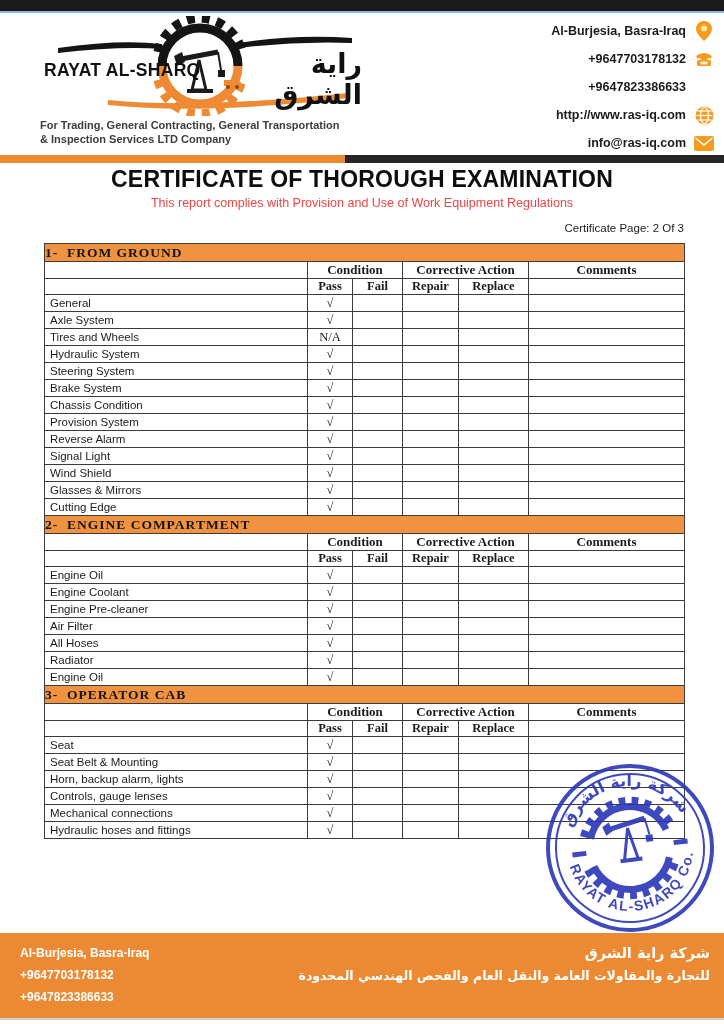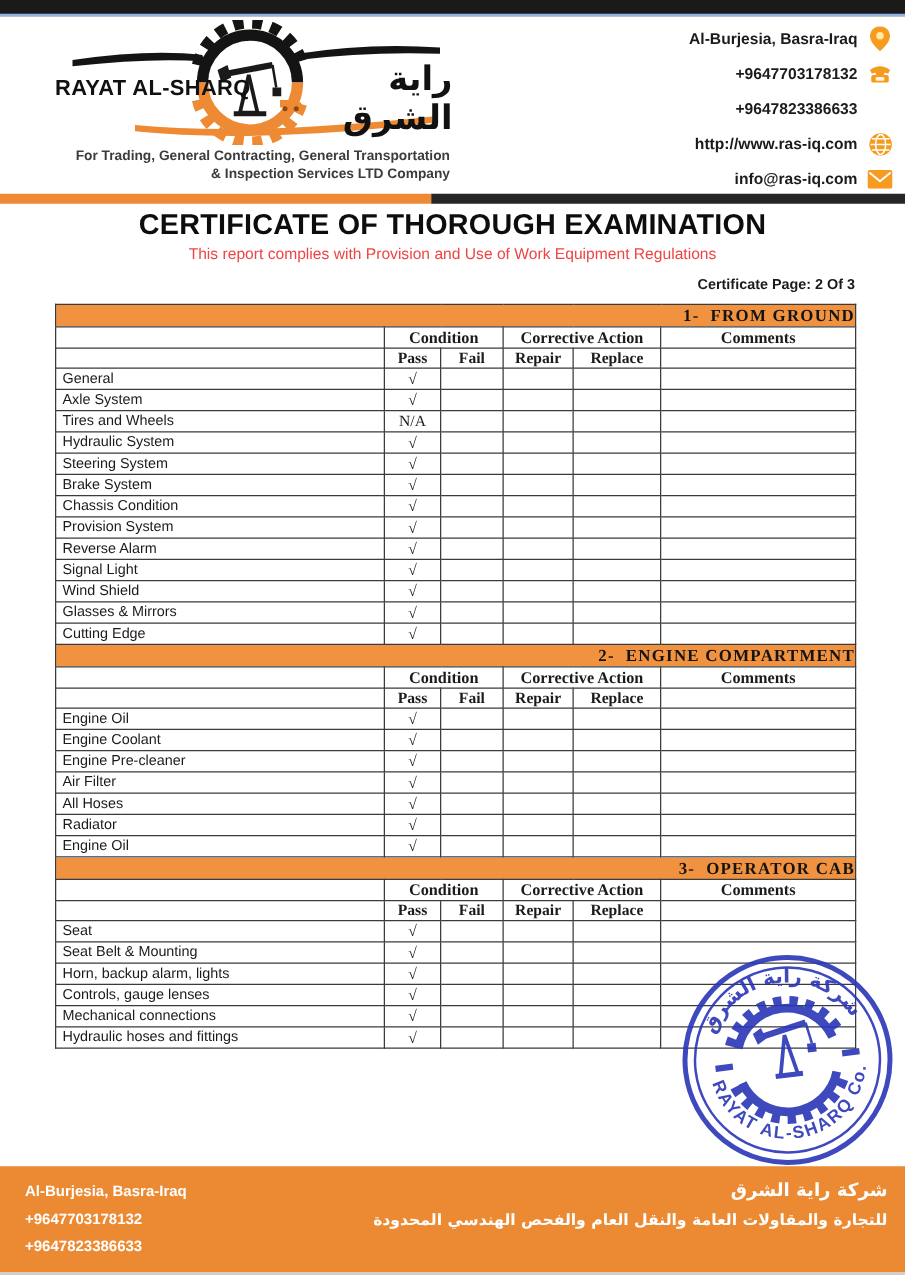--- a/index.html
+++ b/index.html
@@ -14,21 +14,21 @@
     background:#1a1a1a; border-bottom:2px solid #8fb4e3; }
 
   
   .logo-wrap { position:absolute; left:40px; top:16px; width:320px; height:138px; }
   .logo-svg { position:absolute; left:0; top:0; }
   .logo-name-en { position:absolute; left:4px; top:44px; font-size:17.5px; font-weight:bold;
     letter-spacing:.3px; color:#111; }
   .logo-name-ar { position:absolute; left:196px; top:32px; width:126px; text-align:right;
     font-size:27px; font-weight:bold; color:#111; direction:rtl;
     font-family:"DejaVu Sans",sans-serif; }
-  .tagline { position:absolute; left:0; top:102px; width:320px; text-align:right;
+  .tagline { position:absolute; left:0; top:102px; width:320px; text-align:left;
     font-size:11px; font-weight:bold; color:#3c3c3c; line-height:14px; }
 
   
   .contacts { position:absolute; right:10px; top:17px; width:300px; }
   .contact-row { position:relative; height:28px; display:flex; align-items:center;
     justify-content:flex-end; }
   .contact-text { font-size:12.5px; font-weight:600; color:#1b1b1b; margin-right:8px; }
   .contact-icon { width:20px; height:20px; display:flex; align-items:center; justify-content:center; }
 
   
@@ -37,30 +37,30 @@
   .divider .dark { position:absolute; left:345px; top:0; width:379px; height:8px; background:#262626; }
 
   .doc-title { position:absolute; left:0; top:166px; width:724px; text-align:center;
     font-size:23px; font-weight:bold; color:#0d0d0d; letter-spacing:.2px; }
   .doc-subtitle { position:absolute; left:0; top:196px; width:724px; text-align:center;
     font-size:12.5px; color:#ef4444; }
 
   .report-row { position:absolute; left:44px; top:222px; width:640px; font-size:11.5px; }
   .report-left { position:absolute; left:3px; top:0;margin-top:24px; }
   .report-num { font-weight:bold; }
-  .report-page { position:absolute; right:0; top:0; font-weight:700;margin-left:15px; }
+  .report-page { position:absolute; right:0; top:0; font-weight:400;margin-left:15px; }
 
   
   table.insp { position:absolute; left:44px; top:243px; width:640px;
     border-collapse:collapse; table-layout:fixed; }
   table.insp td { border:1px solid #3b3b3b; overflow:hidden; white-space:nowrap;
     font-size:11.5px; vertical-align:middle; padding:0; }
-  tr.bar td { background:#f0923f; height:18px; text-align:right;
+  tr.bar td { background:#f0923f; height:18px; text-align:left;
     font-family:"Liberation Serif","DejaVu Serif",serif; font-weight:bold;
-    font-size:13.5px; letter-spacing:1px; color:#141414; white-space:pre;padding-left:48px; }
+    font-size:13.5px; letter-spacing:1px; color:#141414; white-space:pre; }
   tr.h1 td { height:16px; text-align:center;
     font-family:"Liberation Serif","DejaVu Serif",serif; font-weight:bold; font-size:13px; }
   tr.h2 td { height:15px; text-align:center;
     font-family:"Liberation Serif","DejaVu Serif",serif; font-weight:bold; font-size:12.5px;margin-top:16px; }
   tr.data td { height:17px; }
   tr.data td.item { padding-left:5px; font-size:11.5px; color:#1b1b1b; }
   tr.data td.mark { text-align:center;
     font-family:"Liberation Serif","DejaVu Serif",serif; font-size:12.5px; color:#222; }
 
   

